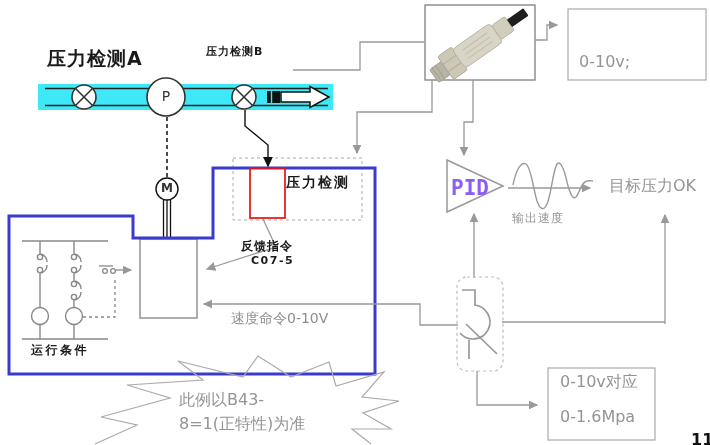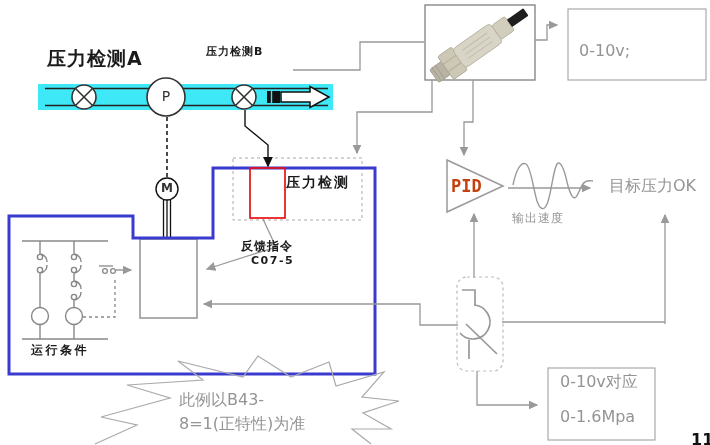--- a/index.html
+++ b/index.html
@@ -7,23 +7,23 @@
          font-family:"DejaVu Sans","Liberation Sans",sans-serif;}
   .stage svg{position:absolute;left:0;top:0;}
   .lbl{position:absolute;white-space:nowrap;line-height:1.1;}
   .blk{color:#1a1a1a;font-weight:bold;}
   .gry{color:#949494;}
   .pipeA{left:47px;top:48px;font-size:19px;letter-spacing:1px;}
   .pipeB{left:206px;top:46px;font-size:11px;letter-spacing:1px;}
   .plabel{left:156px;top:89px;width:20px;text-align:center;font-size:14px;color:#333;}
   .mlabel{left:157px;top:182px;width:20px;text-align:center;font-size:12px;color:#333;font-weight:bold;}
   .rangebox1{left:579px;top:19px;font-size:16px;}
-  .rangebox2{left:579px;top:42px;font-size:16px;}
+  .rangebox2{left:579px;top:53px;font-size:16px;}
   .detect{left:286px;top:175px;font-size:14px;letter-spacing:2px;}
-  .pid{left:451px;top:177px;font-size:17px;color:#c2410c;font-family:"DejaVu Sans Mono","Liberation Mono",monospace;font-weight:bold;}
+  .pid{left:451px;top:177px;font-size:21px;color:#8b5cf6;font-family:"DejaVu Sans Mono","Liberation Mono",monospace;font-weight:bold;}
   .target{left:609px;top:177px;font-size:16px;}
   .outspeed{left:512px;top:212px;font-size:12px;letter-spacing:1px;}
   .fb1{left:241px;top:240px;font-size:12px;letter-spacing:1px;}
   .fb2{left:251px;top:255px;font-size:11px;letter-spacing:1.5px;}
   .speedcmd{left:231px;top:311px;font-size:14px;color:#8e8e8e;}
   .runcond{left:31px;top:344px;font-size:12px;letter-spacing:2.5px;}
   .burst1{left:179px;top:391px;font-size:16px;}
   .burst2{left:179px;top:415px;font-size:16px;}
   .map1{left:560px;top:373px;font-size:16px;}
   .map2{left:560px;top:408px;font-size:16px;}
@@ -183,20 +183,21 @@
 
 <div class="lbl blk detect">压力检测</div>
 
 <div class="lbl pid">PID</div>
 <div class="lbl gry target">目标压力OK</div>
 <div class="lbl gry outspeed">输出速度</div>
 
 <div class="lbl blk fb1">反馈指令</div>
 <div class="lbl blk fb2">C07-5</div>
 
+<div class="lbl speedcmd">速度命令0-10V</div>
 <div class="lbl blk runcond">运行条件</div>
 
 <div class="lbl gry burst1">此例以B43-</div>
 <div class="lbl gry burst2">8=1(正特性)为准</div>
 
 <div class="lbl gry map1">0-10v对应</div>
 <div class="lbl gry map2">0-1.6Mpa</div>
 
 <div class="lbl pageno">11</div>
 

